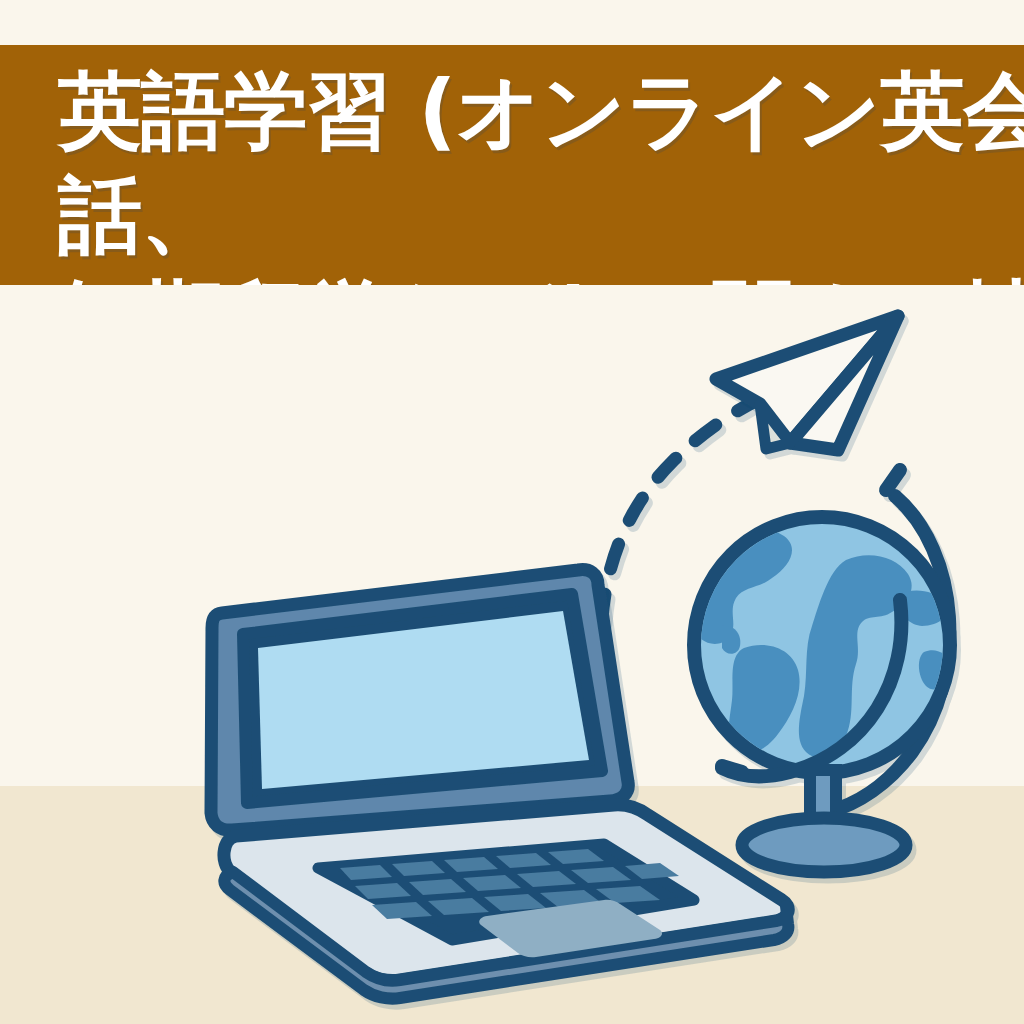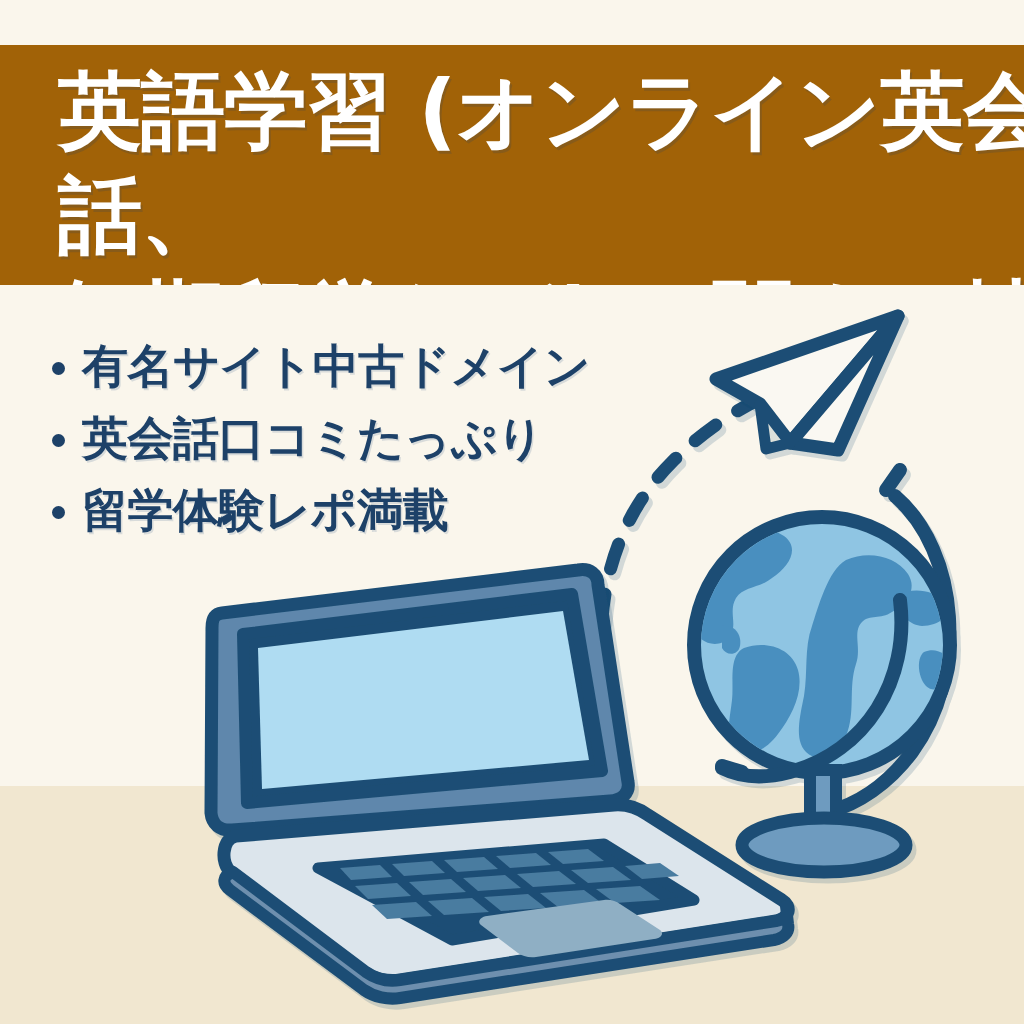--- a/index.html
+++ b/index.html
@@ -100,38 +100,20 @@
 <div id="poster">
 
   <div class="bg-wall"></div>
   <div class="bg-floor"></div>
 
   <div class="banner">
     <div class="banner-text">英語学習 (オンライン英会話、
 短期留学など) に関する情報サイ</div>
   </div>
 
-  <div class="bullets">
-
-    <div class="bullet-row">
-      <span class="bullet-dot"></span>
-      <span class="bullet-label">有名サイト中古ドメイン</span>
-    </div>
-
-    <div class="bullet-row">
-      <span class="bullet-dot"></span>
-      <span class="bullet-label">英会話口コミたっぷり</span>
-    </div>
-
-    <div class="bullet-row">
-      <span class="bullet-dot"></span>
-      <span class="bullet-label">留学体験レポ満載</span>
-    </div>
-
-  </div>
 
   <div class="art">
     <svg width="1024" height="1024" viewBox="0 0 1024 1024" xmlns="http://www.w3.org/2000/svg">
 
       <defs>
 
         <filter id="softshadow" x="-25%" y="-25%" width="160%" height="160%">
           <feDropShadow dx="4" dy="5" stdDeviation="0" flood-color="#1D4168" flood-opacity="0.16"></feDropShadow>
         </filter>
       </defs>

